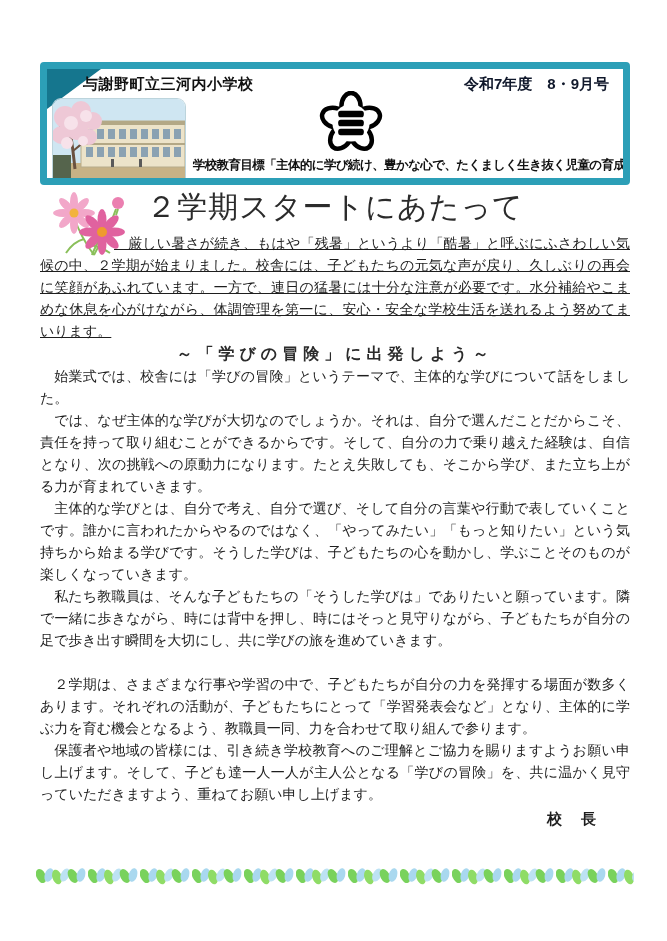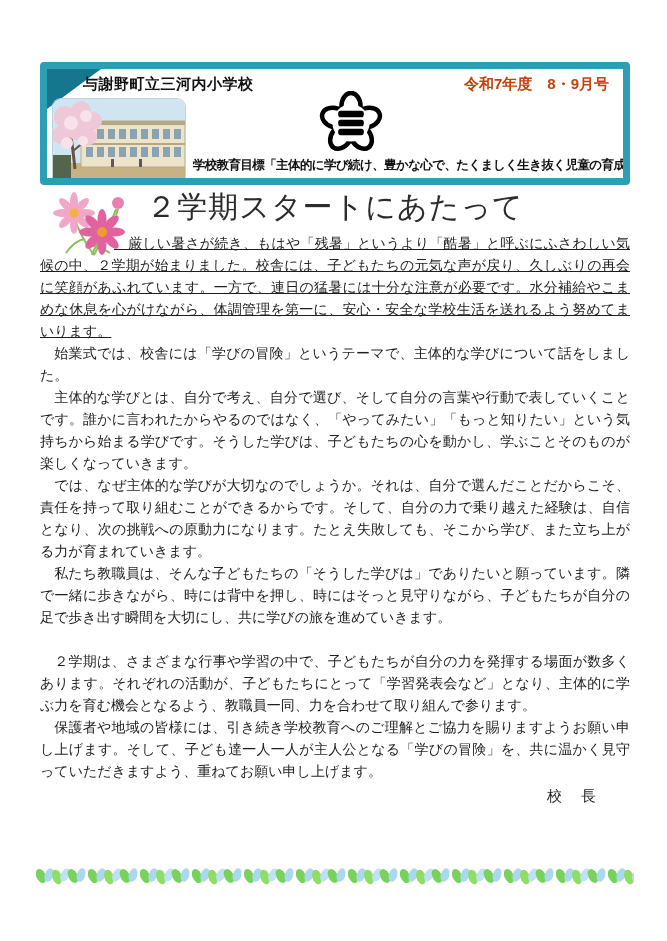--- a/index.html
+++ b/index.html
@@ -17,21 +17,21 @@
   }
   .corner-triangle {
     position:absolute; left:0; top:0; width:0; height:0;
     border-top:40px solid #15768e; border-right:54px solid transparent;
   }
   .school-name {
     position:absolute; left:36px; top:6px; font-size:15px; font-weight:bold;
     color:#111; letter-spacing:0.5px;
   }
   .issue-label {
-    position:absolute; right:14px; top:6px; font-size:15px; font-weight:bold; color:#c2410c;
+    position:absolute; right:14px; top:6px; font-size:15px; font-weight:bold; color:#0f172a;
   }
   .school-photo {
     position:absolute; left:6px; top:30px; width:132px; height:86px;
     border-radius:8px; overflow:hidden; box-shadow:0 0 0 1px #bcd4dc;
   }
   .title-row {
     position:absolute; left:152px; top:22px; display:flex; align-items:center; gap:18px;flex-direction:column;
   }
   .emblem { width:64px; height:64px; flex:0 0 auto; }
   .newsletter-title {
@@ -53,21 +53,21 @@
   .article p {
     font-size:14px; line-height:22px; text-align:justify; color:#1e1e1e;
   }
   .p-first { text-indent:74px;text-decoration:underline; }
   .subheadline {
     text-align:center; font-size:16px; font-weight:bold; color:#2b2b2b;
     letter-spacing:5px; line-height:23px;
   }
   .gap-before { margin-top:22px !important; }
   .signature {
-    text-align:right; padding-right:32px; font-size:15px; font-weight:normal;
+    text-align:right; padding-right:32px; font-size:15px; font-weight:bold;
     letter-spacing:2px; margin-top:5px; color:#1e1e1e;
   }
 
   
   .leaf-border { position:absolute; left:36px; top:866px; width:598px; height:20px; }
 </style>
 </head>
 <body>
 
 <div class="page">
@@ -181,24 +181,25 @@
       </g>
       <circle cx="58" cy="41" r="5" fill="#ef9a2e"></circle>
       <circle cx="74" cy="12" r="6" fill="#eb7fb0"></circle>
       <path d="M74,18 L72,24" stroke="#8abf5a" stroke-width="2"></path>
     </svg>
 
     <h1 class="headline">２学期スタートにあたって</h1>
 
     <p class="p-first">　厳しい暑さが続き、もはや「残暑」というより「酷暑」と呼ぶにふさわしい気候の中、２学期が始まりました。校舎には、子どもたちの元気な声が戻り、久しぶりの再会に笑顔があふれています。一方で、連日の猛暑には十分な注意が必要です。水分補給やこまめな休息を心がけながら、体調管理を第一に、安心・安全な学校生活を送れるよう努めてまいります。</p>
 
+    <div class="subheadline">～「学びの冒険」に出発しよう～</div>
 
     <p>　始業式では、校舎には「学びの冒険」というテーマで、主体的な学びについて話をしました。</p>
+    <p>　では、なぜ主体的な学びが大切なのでしょうか。それは、自分で選んだことだからこそ、責任を持って取り組むことができるからです。そして、自分の力で乗り越えた経験は、自信となり、次の挑戦への原動力になります。たとえ失敗しても、そこから学び、また立ち上がる力が育まれていきます。</p>
     <p>　主体的な学びとは、自分で考え、自分で選び、そして自分の言葉や行動で表していくことです。誰かに言われたからやるのではなく、「やってみたい」「もっと知りたい」という気持ちから始まる学びです。そうした学びは、子どもたちの心を動かし、学ぶことそのものが楽しくなっていきます。</p>
-    <p>　では、なぜ主体的な学びが大切なのでしょうか。それは、自分で選んだことだからこそ、責任を持って取り組むことができるからです。そして、自分の力で乗り越えた経験は、自信となり、次の挑戦への原動力になります。たとえ失敗しても、そこから学び、また立ち上がる力が育まれていきます。</p>
     <p>　私たち教職員は、そんな子どもたちの「そうした学びは」でありたいと願っています。隣で一緒に歩きながら、時には背中を押し、時にはそっと見守りながら、子どもたちが自分の足で歩き出す瞬間を大切にし、共に学びの旅を進めていきます。</p>
 
     <p class="gap-before">　２学期は、さまざまな行事や学習の中で、子どもたちが自分の力を発揮する場面が数多くあります。それぞれの活動が、子どもたちにとって「学習発表会など」となり、主体的に学ぶ力を育む機会となるよう、教職員一同、力を合わせて取り組んで参ります。</p>
     <p>　保護者や地域の皆様には、引き続き学校教育へのご理解とご協力を賜りますようお願い申し上げます。そして、子ども達一人一人が主人公となる「学びの冒険」を、共に温かく見守っていただきますよう、重ねてお願い申し上げます。</p>
 
     <div class="signature">校　長</div>
   </div>
 
   <svg class="leaf-border" viewBox="0 0 598 20">
     <defs>

